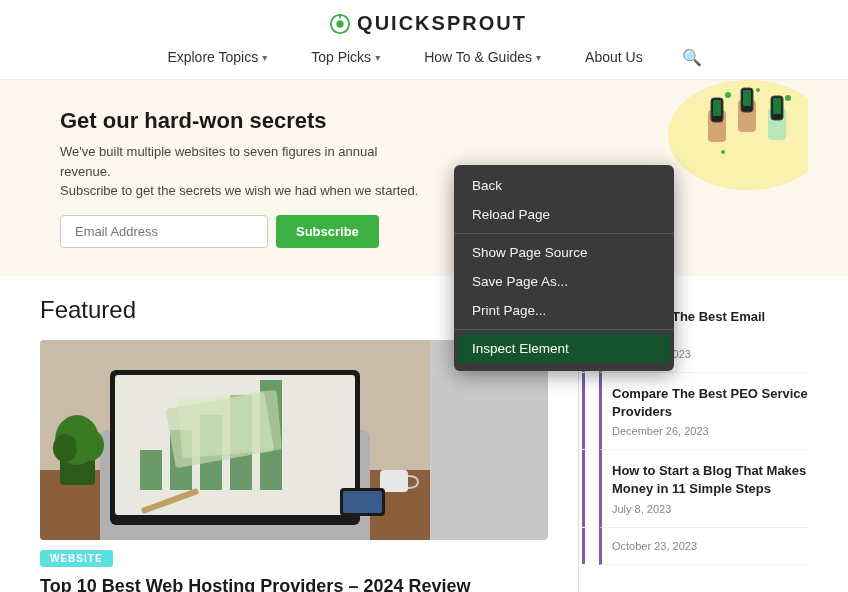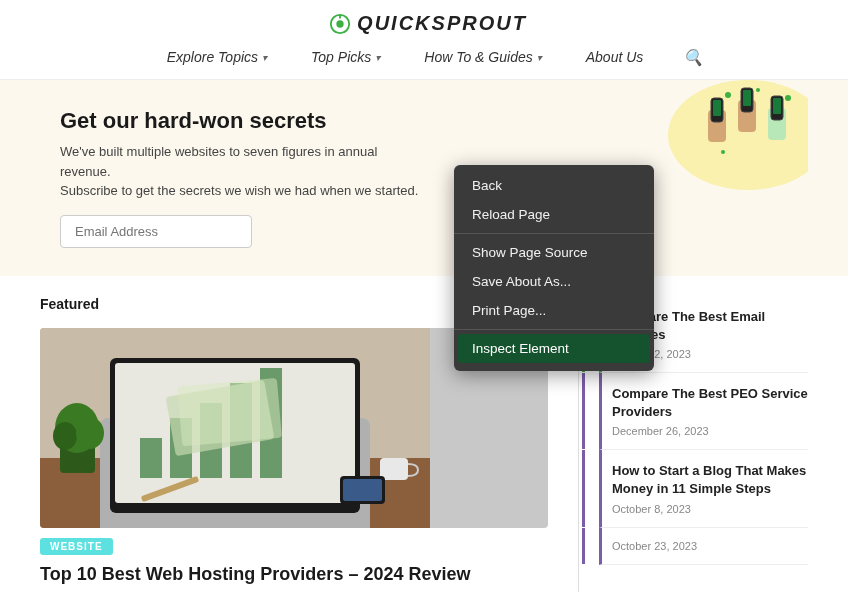--- a/index.html
+++ b/index.html
@@ -3,21 +3,20 @@
   <meta charset="utf-8">
   <style>
     * { margin: 0; padding: 0; box-sizing: border-box; }
     body { font-family: -apple-system, BlinkMacSystemFont, 'Segoe UI', Arial, sans-serif; background: #fff; width: 848px; height: 592px; overflow: hidden; position: relative; }
 
     
     .site-header {
       border-bottom: 1px solid #eee;
       padding: 12px 0 0 8px;
       background: #fff;
-      font-style: italic;
     }
     .logo-row {
       display: flex;
       justify-content: center;
       align-items: center;
       padding-bottom: 10px;
     }
     .logo-text {
       font-size: 20px;
       font-weight: 700;
@@ -81,21 +80,21 @@
       display: flex;
       gap: 8px;
       margin-top: 14px;
     }
     .hero-email {
       border: 1px solid #ccc;
       border-radius: 4px;
       padding: 8px 14px;
       font-size: 13px;
       color: #aaa;
-      width: 192px;
+      width: 208px;
       background: #fff;
     }
     .hero-btn {
       background: #3cb043;
       color: #fff;
       border: none;
       border-radius: 4px;
       padding: 8px 20px;
       font-size: 13px;
       font-weight: 600;
@@ -114,22 +113,22 @@
     .main-content {
       display: flex;
       padding: 0 40px;
       gap: 30px;
       margin-top: 0;
     }
 
     
     .left-col { flex: 1; padding-top: 20px; }
     .featured-title {
-      font-size: 14px;
-      font-weight: 700;
+      font-size: 24px;
+      font-weight: 400;
       color: #1a1a1a;
       margin-bottom: 16px;
     }
     .article-image {
       width: 100%;
       height: 200px;
       background: #c8c8c8;
       border-radius: 4px;
       overflow: hidden;
       position: relative;
@@ -189,21 +188,21 @@
     }
 
     
     .context-menu {
       position: absolute;
       top: 165px;
       left: 454px;
       background: #3a3a3a;
       border-radius: 6px;
       padding: 6px 0;
-      width: 200px;
+      width: 220px;
       box-shadow: 0 4px 20px rgba(0,0,0,0.4);
       z-index: 1000;
     }
     .context-item {
       padding: 7px 18px;
       font-size: 13.5px;
       color: #f0f0f0;
       cursor: pointer;
     }
     .context-separator {
@@ -253,20 +252,21 @@
 
 <section class="hero">
   <div class="hero-text">
     <h1 class="hero-title">Get our hard-won secrets</h1>
     <p class="hero-subtitle">
       <span>We've built multiple websites to seven figures in annual revenue.</span><br>
       <span>Subscribe to get the secrets we wish we had when we started.</span>
     </p>
     <div class="hero-form">
       <input class="hero-email" type="email" placeholder="Email Address" style="">
+      <button class="hero-btn">Subscribe</button>
     </div>
   </div>
 
   <div class="hero-illustration">
     <svg viewBox="0 0 220 110" width="220" height="110">
 
       <ellipse cx="160" cy="55" rx="80" ry="55" fill="#f5e96b" opacity="0.5"></ellipse>
 
       <rect x="120" y="30" width="18" height="32" rx="4" fill="#d4a574"></rect>
       <rect x="123" y="18" width="12" height="24" rx="3" fill="#222" stroke="#444" stroke-width="1"></rect>
@@ -338,31 +338,31 @@
     <div class="sidebar-article" id="sa0" style="border-left: 3px solid #3cb043; padding-left: 10px; margin-left: 0;">
       <div class="sidebar-article-title">Compare The Best Email Services</div>
       <div class="sidebar-date">January 2, 2023</div>
     </div>
     <div class="sidebar-article" id="sa1" style="border-left: 3px solid #7b5ea7; padding-left: 10px; margin-left: 0;">
       <div class="sidebar-article-title">Compare The Best PEO Service Providers</div>
       <div class="sidebar-date">December 26, 2023</div>
     </div>
     <div class="sidebar-article" id="sa2" style="border-left: 3px solid #7b5ea7; padding-left: 10px; margin-left: 0;">
       <div class="sidebar-article-title">How to Start a Blog That Makes Money in 11 Simple Steps</div>
-      <div class="sidebar-date">October 8, 2023</div>
+      <div class="sidebar-date">July 8, 2023</div>
     </div>
     <div class="sidebar-article" id="sa3" style="border-left: 3px solid #7b5ea7; padding-left: 10px; margin-left: 0;">
       <div class="sidebar-date">October 23, 2023</div>
     </div>
 
   </div>
 </div>
 
 <div class="context-menu">
   <div class="context-item">Back</div>
   <div class="context-item">Reload Page</div>
   <div class="context-separator"></div>
   <div class="context-item">Show Page Source</div>
-  <div class="context-item">Save About As...</div>
+  <div class="context-item">Save Page As...</div>
   <div class="context-item">Print Page...</div>
   <div class="context-separator"></div>
   <div class="context-item highlighted">Inspect Element</div>
 </div>
 
 </body></html>

